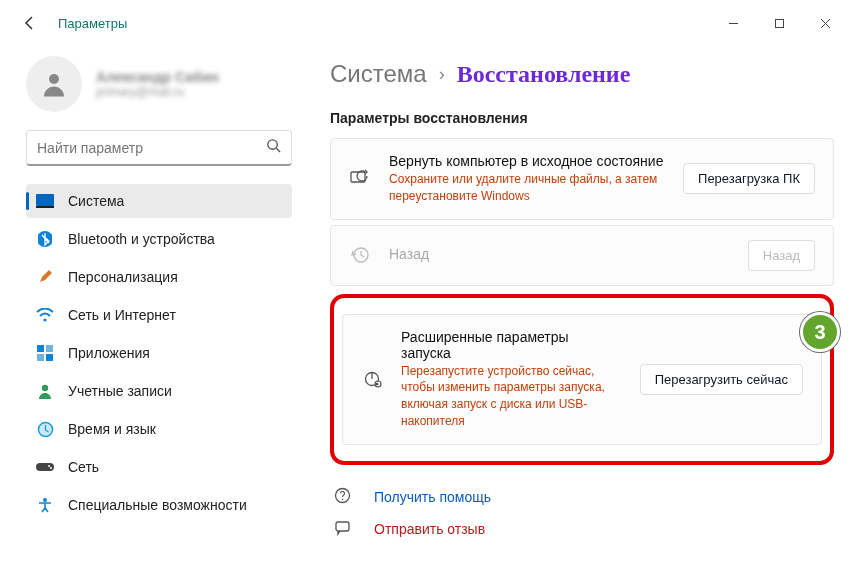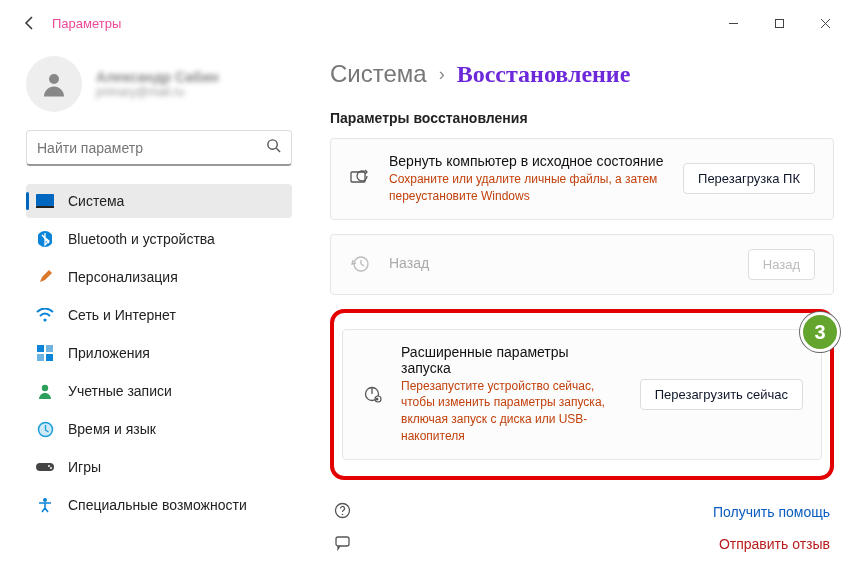--- a/index.html
+++ b/index.html
@@ -1,20 +1,20 @@
 <!DOCTYPE html>
 <html><head>
 <meta charset="utf-8">
 <style>
 * { box-sizing: border-box; margin: 0; padding: 0; font-family: "Segoe UI", Arial, sans-serif; }
 body { background: #fff; width: 862px; height: 586px; overflow: hidden; position: relative; }
 
 .titlebar { height: 46px; display: flex; align-items: center; padding: 0 14px; }
 .back-arrow { width: 32px; height: 32px; display:flex;align-items:center;justify-content:center; border-radius:4px; cursor:pointer; font-size:16px; color:#333;}
-.app-title { font-size: 13px; color:#ec4899; margin-left: 6px; }
+.app-title { font-size: 13px; color:#0f766e; margin-left: 12px; }
 .win-controls { margin-left:auto; display:flex; gap:0;}
 .win-btn { width:46px; height:40px; display:flex;align-items:center;justify-content:center; color:#555; cursor:pointer; font-size:11px;}
 
 .layout { display:flex; padding: 0 0 0 0; }
 .sidebar { width: 300px; padding: 4px 8px 0 26px; }
 .main { flex:1; padding: 0 28px 0 30px; position:relative; }
 
 .profile { display:flex; align-items:center; gap:14px; padding: 6px 4px 18px 0;}
 .avatar { width:56px; height:56px; border-radius:50%; background:#eee; display:flex;align-items:center;justify-content:center;}
 .avatar svg { width:30px;height:30px; fill:#888;}
@@ -30,33 +30,33 @@
 .nav-item.selected::before { content:""; position:absolute; left:0; top:8px; bottom:8px; width:3px; background:#0067c0; border-radius:3px;}
 .nav-item .nic { width:18px; height:18px; display:flex;align-items:center;justify-content:center; font-size:15px;}
 
 .breadcrumb { display:flex; align-items:center; gap:12px; margin-top: 14px; margin-bottom: 22px;}
 .breadcrumb .bc-system { font-size:24px; color:#777; cursor:pointer;}
 .breadcrumb .chev { font-size:18px; color:#888;}
 .breadcrumb .bc-page { font-size:24px; font-weight:600; color:#6d28d9;font-family:Liberation Serif, serif;}
 
 .section-heading { font-size:14px; font-weight:600; color:#222; margin-bottom:12px;}
 
-.card { border:1px solid #e6e6e6; border-radius:4px; padding: 14px 18px; display:flex; align-items:center; gap:18px; margin-bottom:14px; background:#fcfcfc;}
+.card { border:1px solid #e6e6e6; border-radius:4px; padding: 14px 18px; display:flex; align-items:center; gap:18px; margin-bottom:5px; background:#fcfcfc;}
 .card.disabled .card-body .ct, .card.disabled .card-body .cd, .card.disabled .cicon { color:#aaa;}
 .card .cicon { width:22px; color:#555; flex-shrink:0; display:flex;align-items:center;justify-content:center;}
 .card-body { flex:1; }
 .card-body .ct { font-size:14px; color:#111; margin-bottom:2px;}
 .card-body .cd { font-size:12px; color:#c2410c; line-height:1.4; max-width:280px;}
 .card .action-btn { background:#fff; border:1px solid #ddd; border-radius:4px; padding:7px 14px; font-size:13px; color:#0f172a; cursor:pointer; white-space:nowrap;}
 .card.disabled .action-btn { color:#bbb; cursor:default;}
 
 .highlight-box { border:4px solid #e20000; border-radius:14px; padding:12px 4px; margin: 8px 0 16px 0;}
 .highlight-box .card { margin:4px; border-color:#e6e6e6;}
 
-.link-row { display:flex; align-items:center; gap:8px; padding:6px 4px; font-size:14px;justify-content:space-between;}
+.link-row { display:flex; align-items:center; gap:22px; padding:6px 4px; font-size:14px;}
 .link-row .licon { width:18px; color:#555;}
 .link-row .ltext { color:#0a5bbf; cursor:pointer;}
 .link-row .ltext.plain { color:#b91c1c; cursor:pointer;}
 
 
 .annot-badge { position:absolute; right:22px; top:266px; width:40px;height:40px; border-radius:50%; background:#64a52d; border:3px solid #fff; box-shadow:0 0 0 1px #666; display:flex;align-items:center;justify-content:center; color:#fff; font-weight:700; font-size:20px; z-index:5;}
 </style>
 </head>
 <body>
 
@@ -179,21 +179,21 @@
       <span>Время и язык</span>
     </div>
     <div class="nav-item">
       <span class="nic">
           <svg width="18" height="12" viewBox="0 0 18 12">
             <rect x="0" y="2" width="18" height="8" rx="4" fill="#444"></rect>
             <circle cx="13" cy="5" r="1" fill="#fff"></circle>
             <circle cx="15" cy="7" r="1" fill="#fff"></circle>
           </svg>
         </span>
-      <span>Игры</span>
+      <span>Сеть</span>
     </div>
     <div class="nav-item">
       <span class="nic">
           <svg width="16" height="16" viewBox="0 0 16 16">
             <circle cx="8" cy="3" r="2" fill="#0a84d8"></circle>
             <path d="M2 6h12M8 6v5l-3 4M8 11l3 4" stroke="#0a84d8" stroke-width="1.6" fill="none"></path>
           </svg>
         </span>
       <span>Специальные возможности</span>
     </div>

